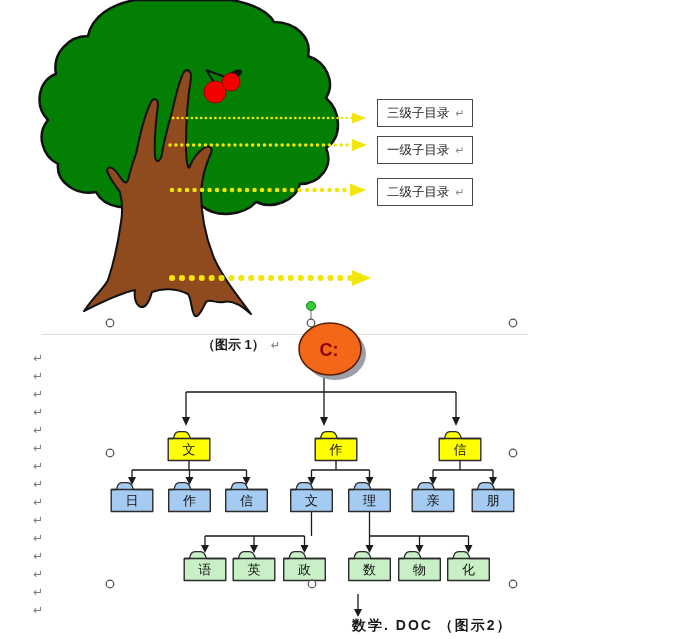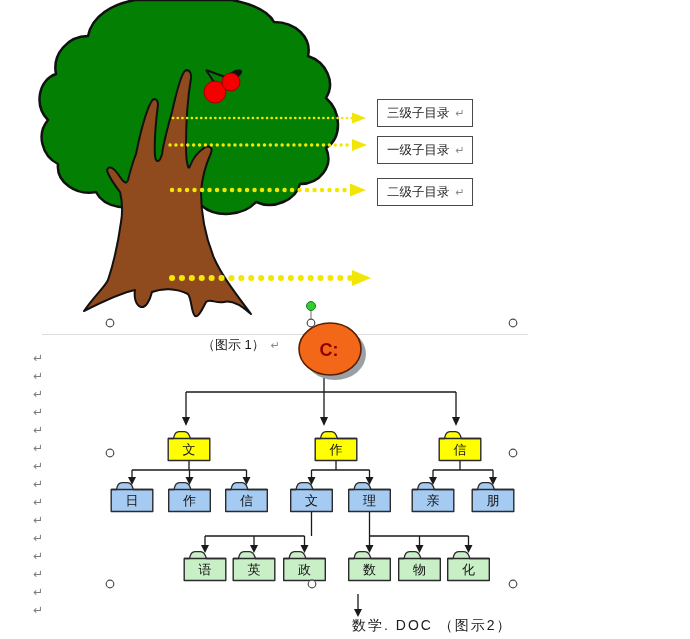--- a/index.html
+++ b/index.html
@@ -9,21 +9,21 @@
   svg text{font-family:"Liberation Sans","DejaVu Sans",sans-serif;}
   .conn{stroke:#1a1a1a;stroke-width:1.3;fill:none;}
   .head{fill:#1a1a1a;stroke:none;}
   .folder-use{stroke:#2b2b2b;stroke-width:1.4;}
   .flabel{font-size:13px;fill:#111;text-anchor:middle;}
   .handle{fill:#ffffff;stroke:#4d4d4d;stroke-width:1.2;}
   .label-box{position:absolute;left:377px;width:85px;height:26px;border:1px solid #4a4a4a;
              background:#fff;z-index:2;font-size:12.5px;line-height:26px;padding-left:9px;
              white-space:nowrap;}
   .pilcrow{color:#8a8a8a;font-size:11px;margin-left:6px;}
-  .caption{position:absolute;z-index:2;font-size:13px;white-space:nowrap;}
+  .caption{position:absolute;z-index:2;font-size:13px;white-space:nowrap;font-weight:bold;}
   #pmarks{position:absolute;left:33px;top:349px;z-index:2;display:flex;flex-direction:column;}
   #pmarks .pmark{display:block;height:18px;line-height:18px;font-size:12px;color:#7d7d7d;}
   .divider{position:absolute;left:42px;top:334px;width:486px;height:0;
            border-top:1px solid #dcdcdc;z-index:0;}
 </style>
 </head>
 <body>
 
 <div id="page">
 

